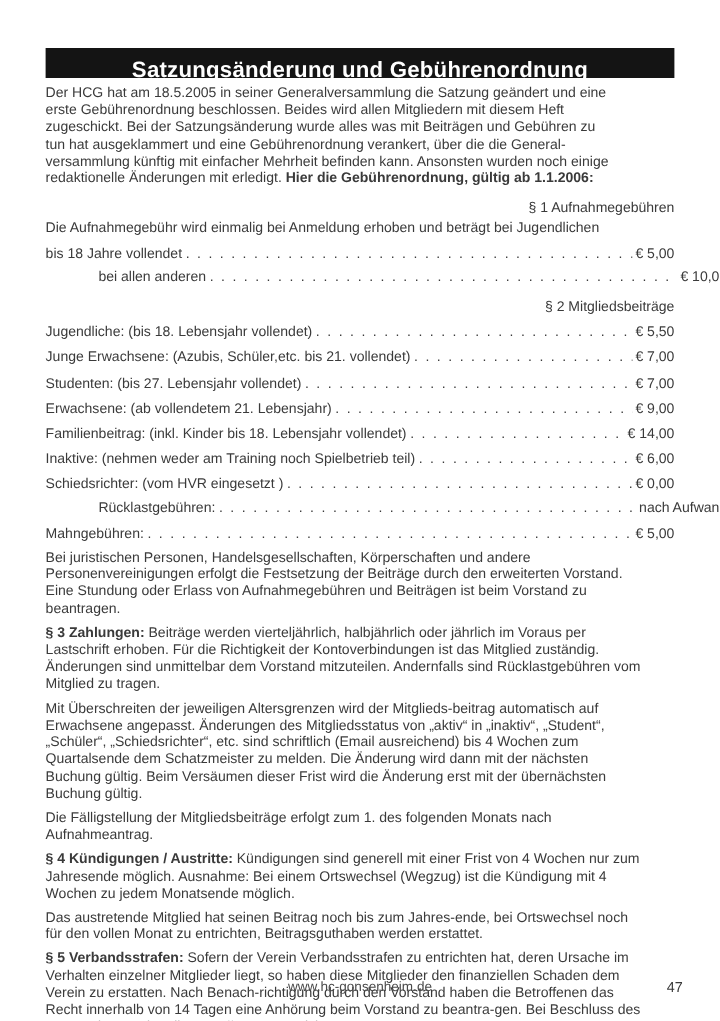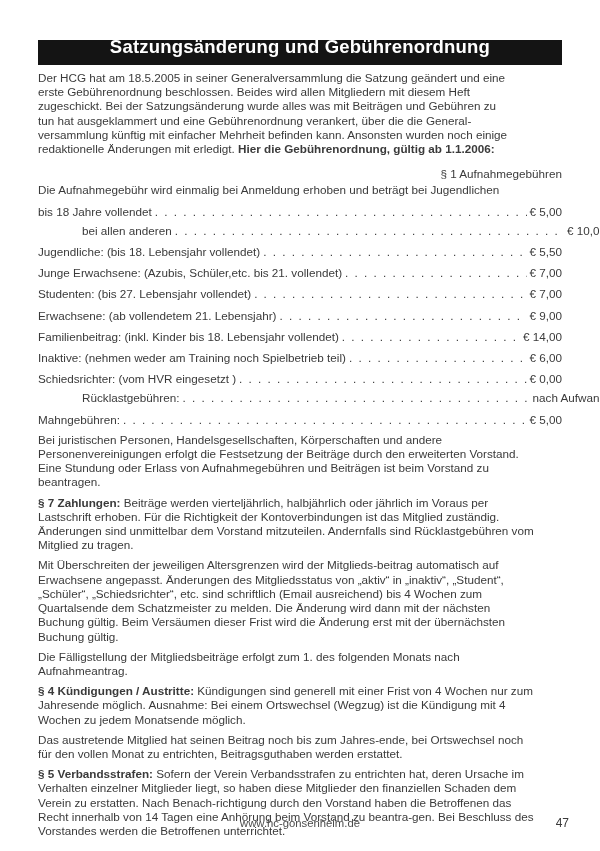--- a/index.html
+++ b/index.html
@@ -17,21 +17,21 @@
     line-height:14.2px;
     overflow:hidden;
     box-sizing:border-box;
     padding:40px 38px 0 38px;
   }
   .title-bar {
     background:#141414;
     color:#ffffff;
     width:524px;
     height:25px;
-    display:flex; align-items:flex-start; justify-content:center;
+    display:flex; align-items:flex-end; justify-content:center;
     font-weight:bold;
     font-size:18.5px;
     letter-spacing:0.2px;
     margin-bottom:6px;
   }
   .para {
     white-space:pre-line;
     margin:6px 0 0 0;
     margin-right:-32px; 
   }
@@ -107,20 +107,21 @@
     <span class="fee-label">bis 18 Jahre vollendet</span>
     <span class="fee-leader"></span>
     <span class="fee-value">€ 5,00</span>
   </div>
   <div class="fee-row gap">
     <span class="fee-label">bei allen anderen</span>
     <span class="fee-leader"></span>
     <span class="fee-value">€ 10,00</span>
   </div>
 
+  <div class="sec-heading">§ 2 Mitgliedsbeiträge</div>
   <div class="fee-row">
     <span class="fee-label">Jugendliche: (bis 18. Lebensjahr vollendet)</span>
     <span class="fee-leader"></span>
     <span class="fee-value">€ 5,50</span>
   </div>
   <div class="fee-row">
     <span class="fee-label">Junge Erwachsene: (Azubis, Schüler,etc. bis 21. vollendet)</span>
     <span class="fee-leader"></span>
     <span class="fee-value">€ 7,00</span>
   </div>
@@ -158,21 +159,21 @@
     <span class="fee-label">Mahngebühren:</span>
     <span class="fee-leader"></span>
     <span class="fee-value">€ 5,00</span>
   </div>
 
   <p class="para">Bei juristischen Personen, Handelsgesellschaften, Körperschaften und andere
 Personenvereinigungen erfolgt die Festsetzung der Beiträge durch den erweiterten Vorstand.
 Eine Stundung oder Erlass von Aufnahmegebühren und Beiträgen ist beim Vorstand zu
 beantragen.</p>
 
-  <p class="para"><b>§ 7 Zahlungen:</b><span> Beiträge werden vierteljährlich, halbjährlich oder jährlich im Voraus per
+  <p class="para"><b>§ 3 Zahlungen:</b><span> Beiträge werden vierteljährlich, halbjährlich oder jährlich im Voraus per
 Lastschrift erhoben. Für die Richtigkeit der Kontoverbindungen ist das Mitglied zuständig.
 Änderungen sind unmittelbar dem Vorstand mitzuteilen. Andernfalls sind Rücklastgebühren vom
 Mitglied zu tragen.</span></p>
   <p class="para">Mit Überschreiten der jeweiligen Altersgrenzen wird der Mitglieds-beitrag automatisch auf
 Erwachsene angepasst. Änderungen des Mitgliedsstatus von „aktiv“ in „inaktiv“, „Student“,
 „Schüler“, „Schiedsrichter“, etc. sind schriftlich (Email ausreichend) bis 4 Wochen zum
 Quartalsende dem Schatzmeister zu melden. Die Änderung wird dann mit der nächsten
 Buchung gültig. Beim Versäumen dieser Frist wird die Änderung erst mit der übernächsten
 Buchung gültig.</p>
   <p class="para">Die Fälligstellung der Mitgliedsbeiträge erfolgt zum 1. des folgenden Monats nach

